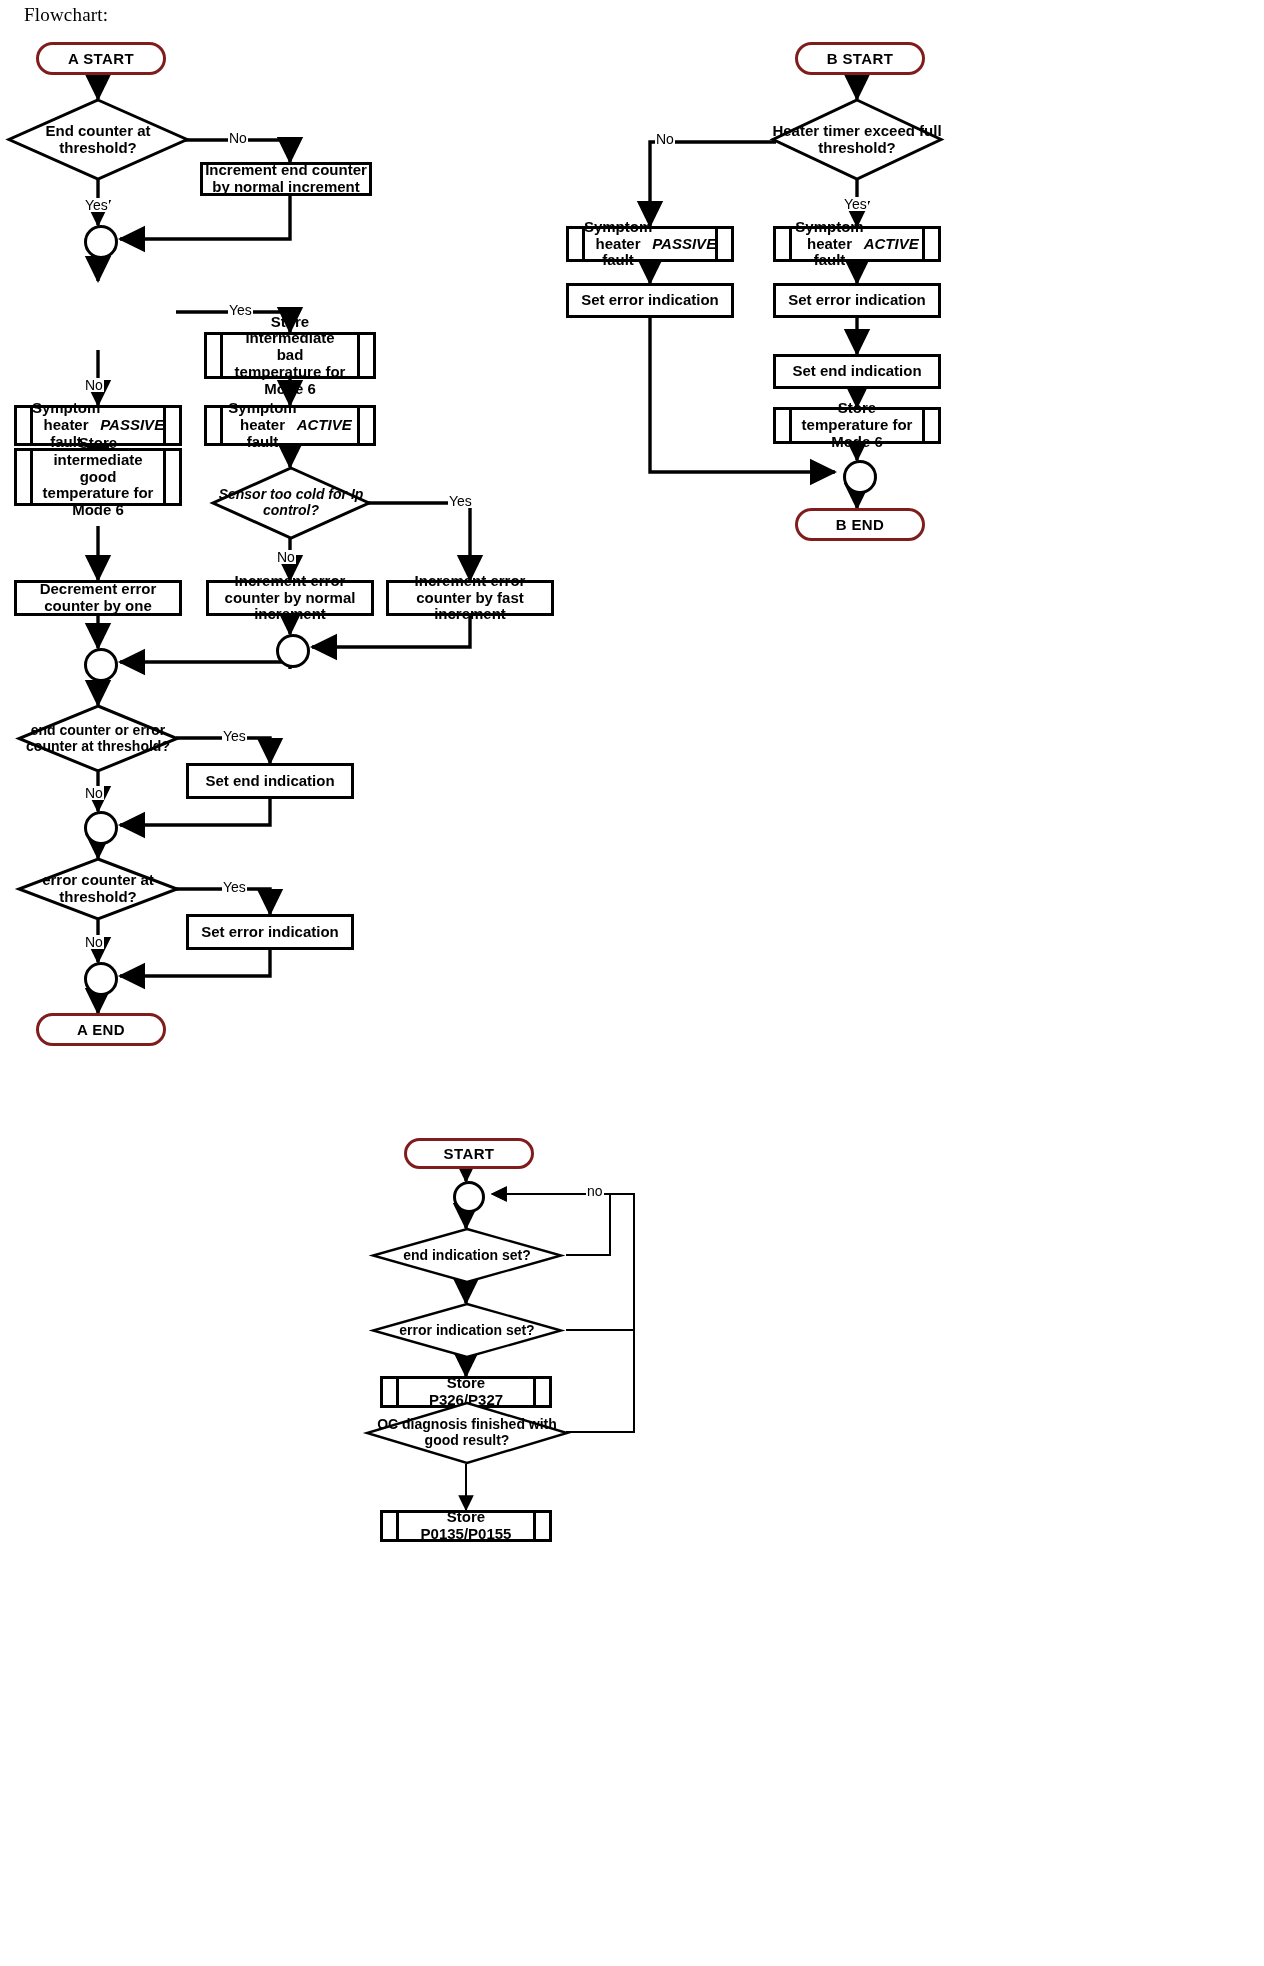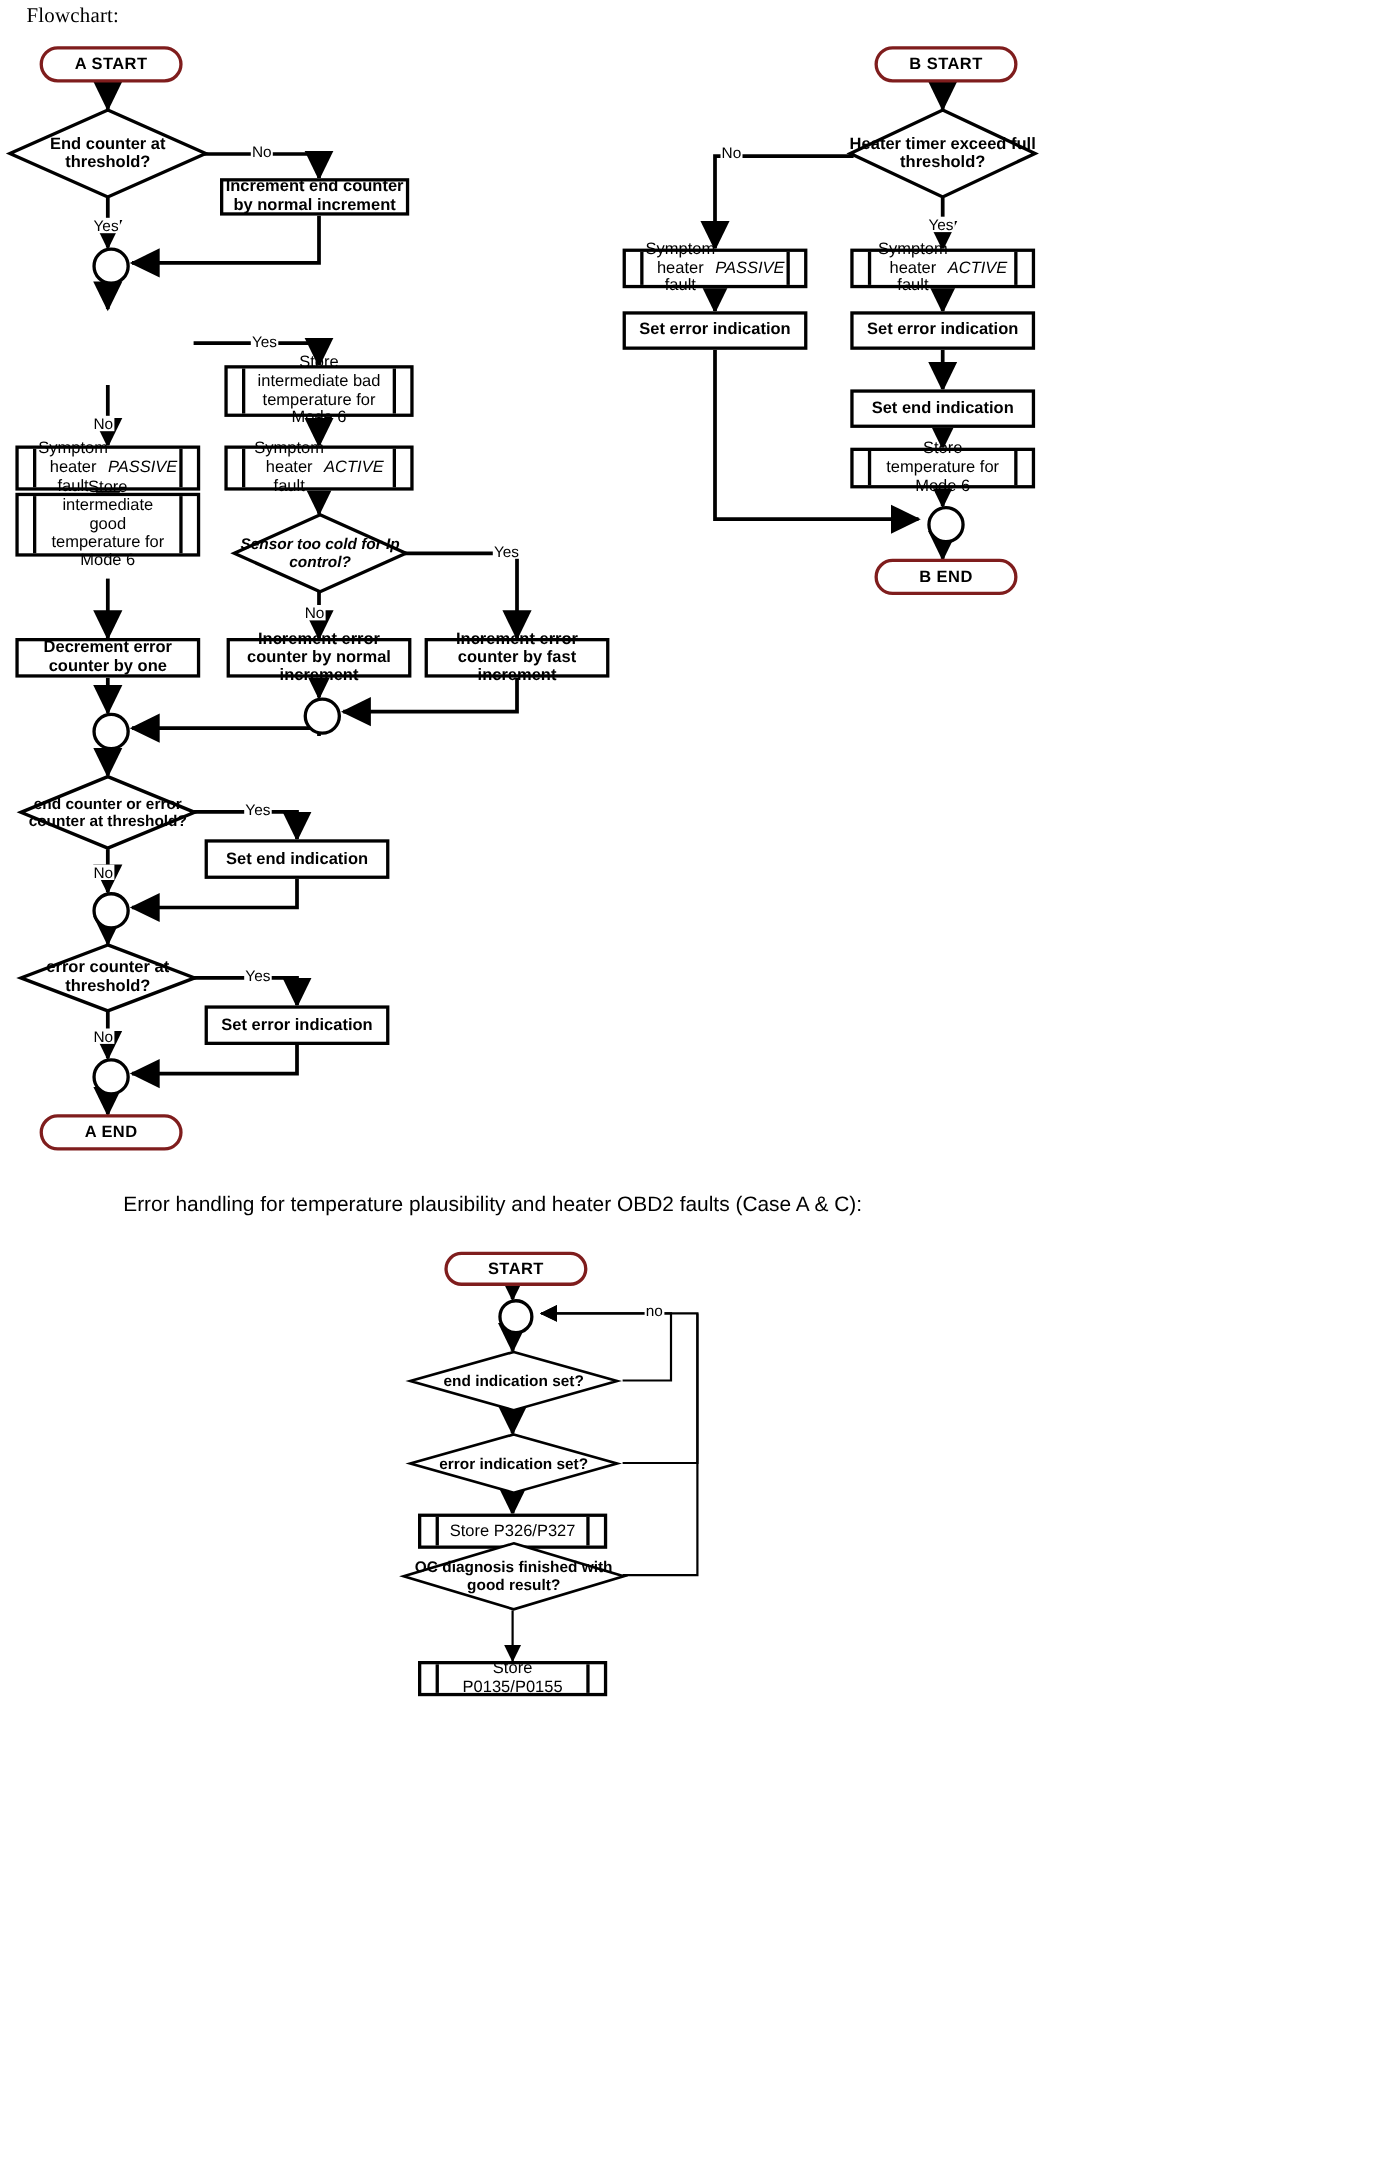--- a/index.html
+++ b/index.html
@@ -17,21 +17,21 @@
   
   .proc{position:absolute;border:3px solid #000;background:#fff;
         display:flex;align-items:center;justify-content:center;text-align:center;
         font-weight:bold;font-size:15px;line-height:1.12;box-sizing:border-box;}
 
   
   .pproc{position:absolute;border:3px solid #000;background:#fff;box-sizing:border-box;}
   .pproc .inner{position:absolute;left:13px;right:13px;top:0;bottom:0;
         border-left:3px solid #000;border-right:3px solid #000;
         display:flex;align-items:center;justify-content:center;text-align:center;
-        font-weight:normal;font-size:15px;line-height:1.12;box-sizing:border-box;padding:0 9px;}
+        font-weight:bold;font-size:15px;line-height:1.12;box-sizing:border-box;padding:0 9px;}
 
   
   .dia{position:absolute;}
   .dia svg{position:absolute;left:0;top:0;overflow:visible;}
   .dia .lbl{position:absolute;left:0;top:0;width:100%;height:100%;
         display:flex;align-items:center;justify-content:center;text-align:center;
         font-weight:bold;font-size:15px;line-height:1.12;}
   .dia.thin .lbl{font-weight:bold;font-size:14px;}
 
   
@@ -146,21 +146,20 @@
 
       <path d="M566,1330 L634,1330 L634,1194 L492,1194" marker-end="url(#ah)"></path>
 
       <path d="M566,1432 L634,1432 L634,1194"></path>
 
       <path d="M466,1464 L466,1510" marker-end="url(#ah)"></path>
     </g>
   </svg>
 
   <div class="title" style="left:24px;top:4px;">Flowchart:</div>
-  <div class="caption" style="left:112px;top:1085px;">Error handling for temperature plausibility and heater OBD2 faults (Case A &amp; C):</div>
 
   <div class="term" style="left:36px;top:42px;width:124px;height:27px;">A START</div>
 
   <div class="dia" style="left:8px;top:99px;width:180px;height:81px;">
     <svg width="180" height="81">
         <polygon points="90,1 179,40.5 90,80 1,40.5" fill="#fff" stroke="#000" stroke-width="3"></polygon>
       </svg>
     <div class="lbl">End counter at threshold?</div>
   </div>
   <div class="elab" style="left:228px;top:131px;">No</div>

